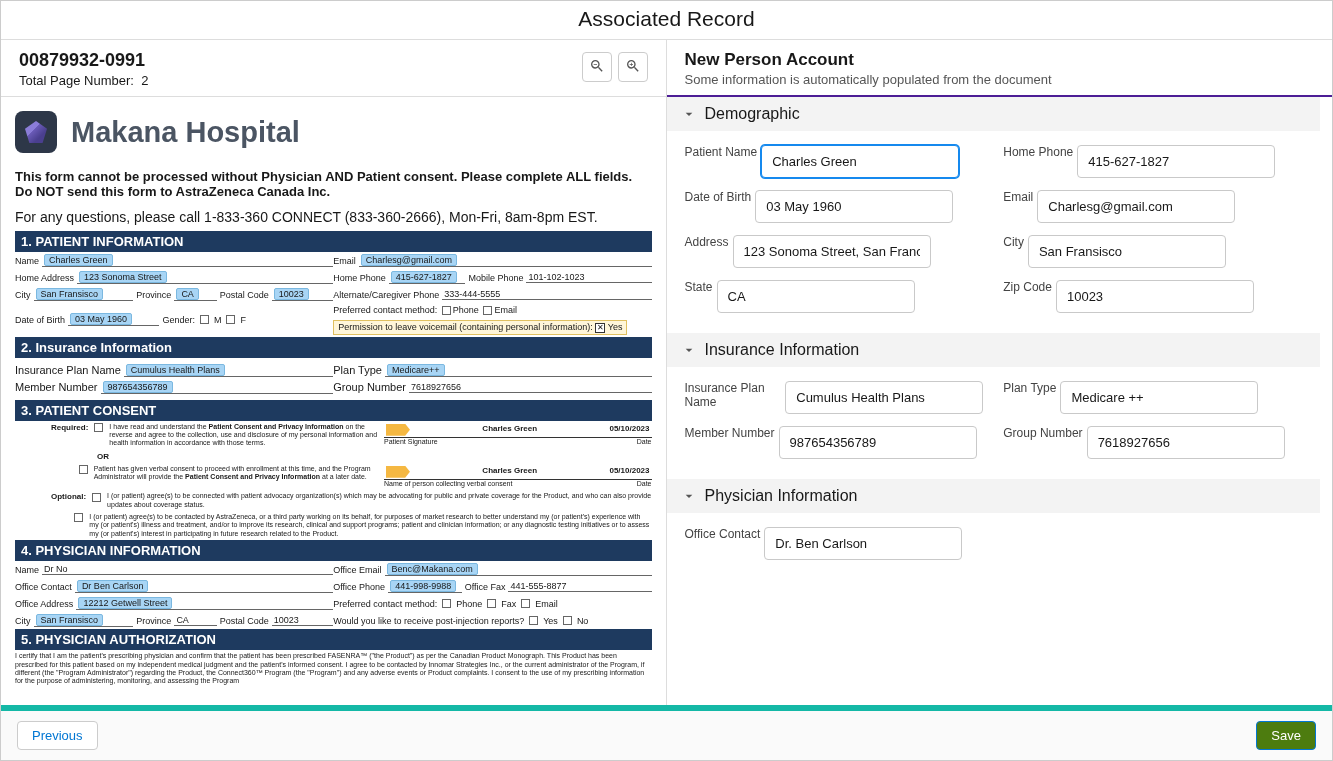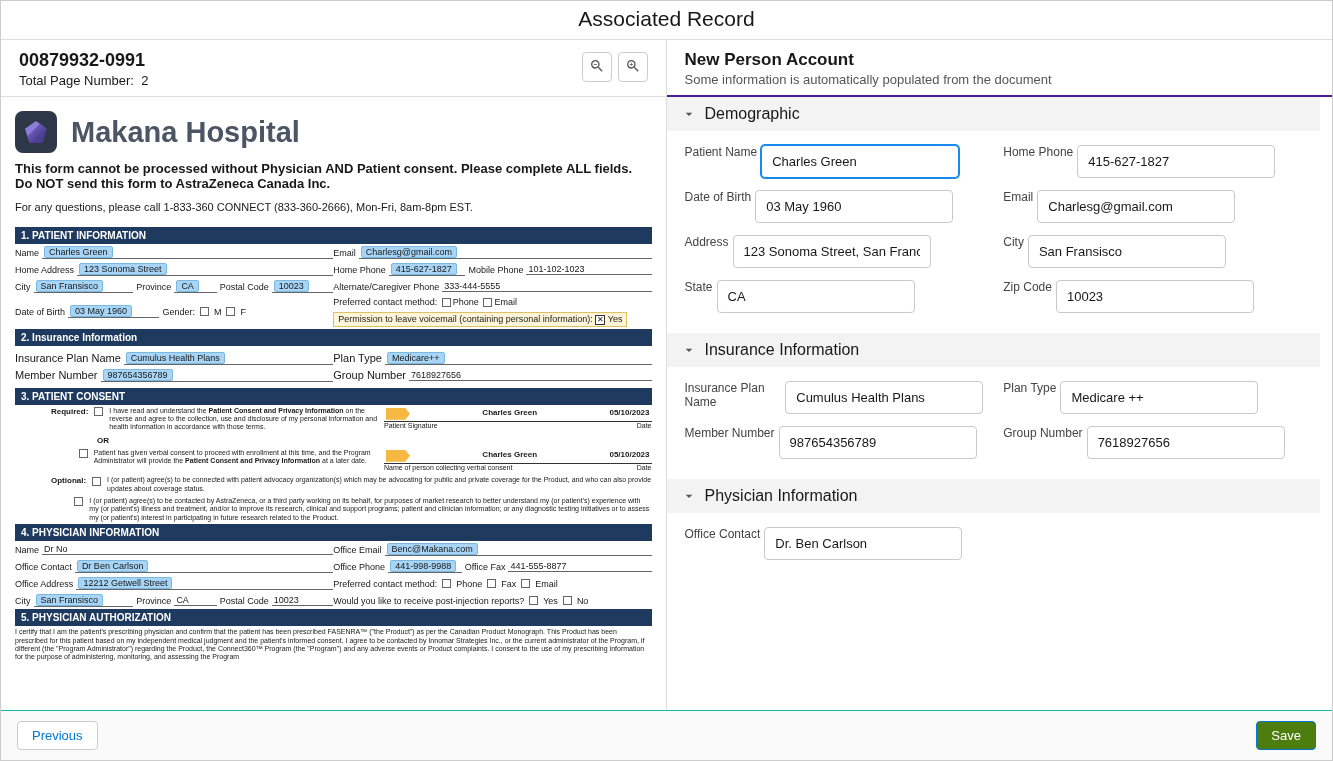--- a/index.html
+++ b/index.html
@@ -9,28 +9,28 @@
 .main { flex: 1; display: flex; overflow: hidden; }
 .left-panel { width: 50%; border-right: 1px solid #ddd; display: flex; flex-direction: column; }
 .left-header { display: flex; justify-content: space-between; align-items: flex-start; padding: 10px 18px 8px; border-bottom: 1px solid #ddd; }
 .doc-id { font-size: 18px; font-weight: 700; }
 .page-num { font-size: 13px; margin-top: 2px; }
 .zoom-controls { display: flex; gap: 6px; margin-top: 2px; }
 .zoom-btn { width: 30px; height: 30px; border: 1px solid #ccc; border-radius: 4px; background: #fff; display: flex; align-items: center; justify-content: center; cursor: pointer; }
 .zoom-btn svg { width: 16px; height: 16px; fill: #555; }
 .doc-viewport { flex: 1; overflow: hidden; padding: 14px; }
 .document { font-size: 10px; }
-.doc-header { display: flex; align-items: center; gap: 14px; margin-bottom: 8px; }
+.doc-header { display: flex; align-items: center; gap: 14px; margin-bottom: 16px; }
 .logo { width: 42px; height: 42px; background: #2d3748; border-radius: 8px; position: relative; }
 .logo::after { content: ""; position: absolute; inset: 10px; background: linear-gradient(135deg,#8b7dd8 40%,#6b5bb8 40%,#4a3f8f 70%); clip-path: polygon(50% 0, 100% 35%, 80% 100%, 20% 100%, 0 35%); }
 .hospital-name { font-size: 29px; font-weight: 700; color: #4b5563; }
 .doc-note { font-size: 13px; margin: 4px 0 10px; }
 .doc-note b { font-weight: 700; }
-.doc-note2 { font-size: 11px; margin-bottom: 14px; }
-.section-bar { background: #1e3a5f; color: #fff; font-weight: 700; padding: 3px 6px; font-size: 10px; }
+.doc-note2 { font-size: 14px; margin-bottom: 6px; }
+.section-bar { background: #1e3a5f; color: #fff; font-weight: 700; padding: 3px 6px; font-size: 13px; }
 .doc-row { display: flex; font-size: 9px; padding: 2px 0; }
 .doc-col { flex: 1; display: flex; align-items: center; gap: 3px; }
 .doc-label { white-space: nowrap; }
 .doc-field { border-bottom: 1px solid #666; flex: 1; min-width: 30px; padding: 0 2px; position: relative; }
 .highlight { background: #a8d5f5; border: 1px solid #7bb8e0; border-radius: 2px; padding: 0 4px; display: inline-block; font-size: 9px; }
 .dotted-box { background: #fff6d9; border: 1px solid #e0c060; padding: 1px 4px; font-size: 9px; }
 .small-check { display: inline-block; width: 9px; height: 9px; border: 1px solid #666; vertical-align: middle; margin: 0 2px; }
 .consent-row { display: flex; font-size: 8px; gap: 6px; padding: 2px 0; margin-left: 36px; }
 .consent-left { width: 55%; display: flex; gap: 4px; }
 .consent-right { width: 45%; }
@@ -44,21 +44,21 @@
 .form-area { flex: 1; overflow-y: auto; padding: 0 12px 0 0; }
 .accordion-header { background: #f3f3f3; padding: 8px 14px; font-size: 16px; display: flex; align-items: center; gap: 8px; cursor: pointer; }
 .chev { width: 16px; height: 16px; }
 .chev svg { width: 100%; height: 100%; fill: #555; }
 .form-grid { display: grid; grid-template-columns: 1fr 1fr; gap: 12px 20px; padding: 14px 18px 20px; }
 .form-group { display: flex; gap: 4px; }
 .form-group.wide { grid-column: 1 / -1; max-width: 48%; }
 .field-label { font-size: 12px; color: #444; }
 .field-input { border: 1px solid #c9c9c9; border-radius: 4px; padding: 8px 10px; font-size: 13px; color: #181818; background: #fff; }
 .field-input.active { border: 1px solid #1589ee; box-shadow: 0 0 0 1px #1589ee; }
-.footer { border-top: 1px solid #14b8a6; padding: 10px 16px; display: flex; justify-content: space-between; background: #fafafa; }
+.footer { border-top: 6px solid #14b8a6; padding: 10px 16px; display: flex; justify-content: space-between; background: #fafafa; }
 .btn { border: 1px solid #ccc; border-radius: 4px; padding: 6px 14px; font-size: 13px; cursor: pointer; background: #fff; }
 .btn-prev { color: #0176d3; }
 .btn-save { background: #4d7c0f; color: #fff; border-color: #0176d3; }
 .checkbox-x { background: #fff; border: 1px solid #333; width: 10px; height: 10px; display: inline-flex; align-items: center; justify-content: center; font-size: 8px; }
 </style>
 </head>
 <body>
 
 <div class="container">
   <div class="title-bar">Associated Record</div>

